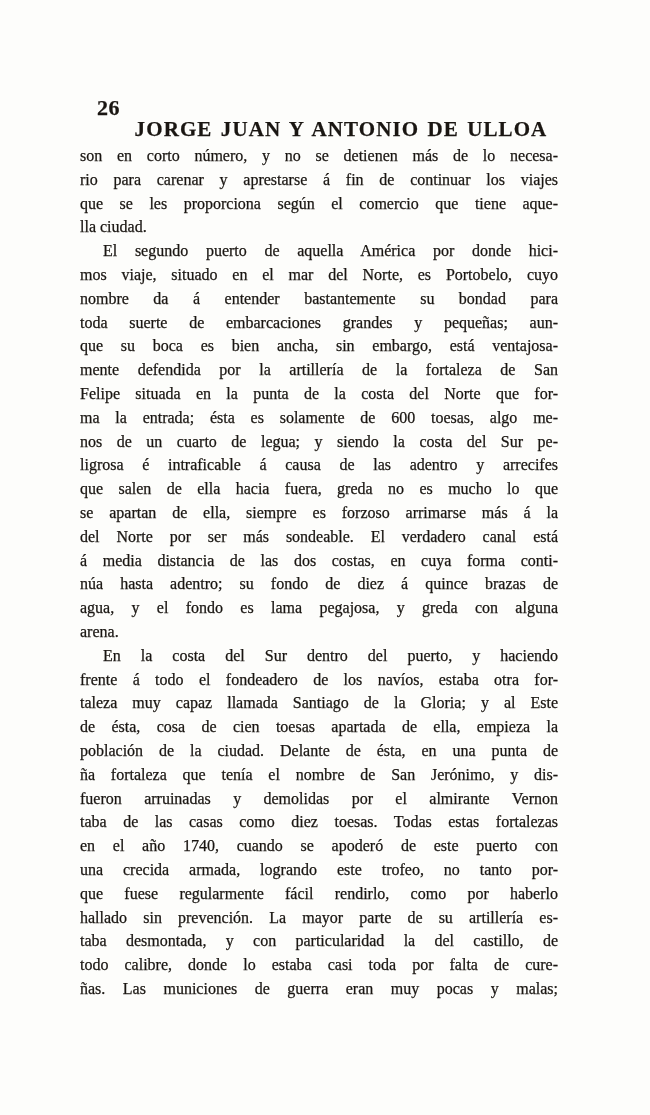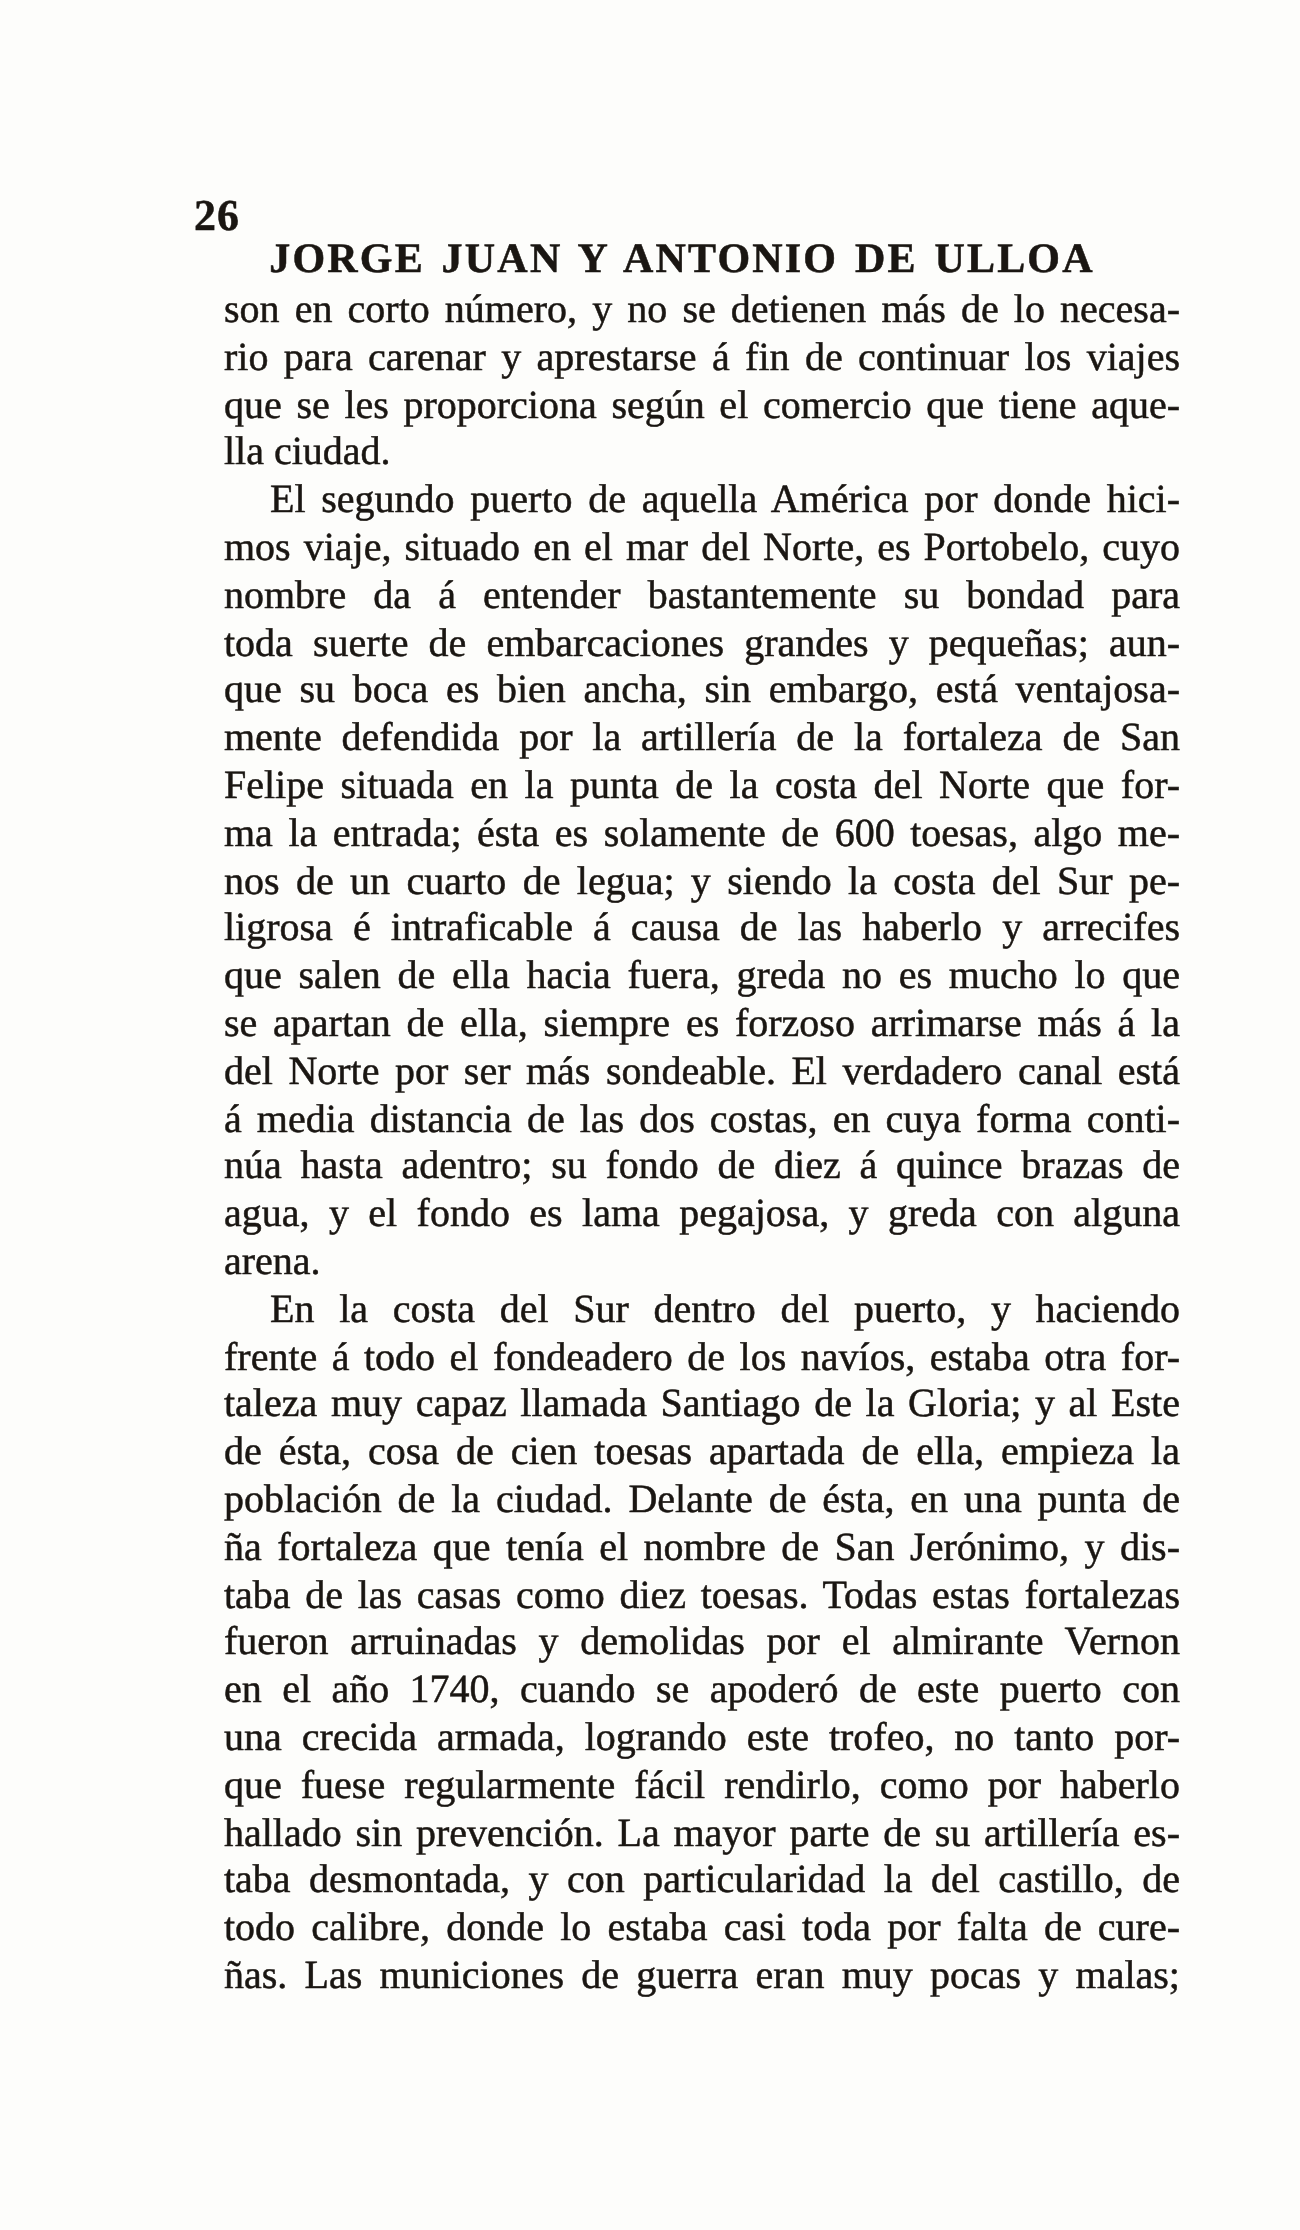--- a/index.html
+++ b/index.html
@@ -42,24 +42,24 @@
     transform: translateX(-50%);
     font-size: 21px;
     font-weight: 700;
     letter-spacing: 1.1px;
     word-spacing: 2px;
     white-space: nowrap;
     margin-top: 16px;
   }
   .body-text {
     position: absolute;
-    left: 112px;
+    left: 80px;
     top: 144px;
     width: 478px;
-    font-size: 20px;
+    font-size: 16px;
     line-height: 23.8px;
   }
   .para {
     margin: 0;
   }
   .line {
     height: 23.8px;
     text-align: justify;
     text-align-last: justify;
     white-space: normal;
@@ -89,38 +89,38 @@
       <div class="para indent">
         <div class="line">El segundo puerto de aquella América por donde hici-</div>
         <div class="line">mos viaje, situado en el mar del Norte, es Portobelo, cuyo</div>
         <div class="line">nombre da á entender bastantemente su bondad para</div>
         <div class="line">toda suerte de embarcaciones grandes y pequeñas; aun-</div>
         <div class="line">que su boca es bien ancha, sin embargo, está ventajosa-</div>
         <div class="line">mente defendida por la artillería de la fortaleza de San</div>
         <div class="line">Felipe situada en la punta de la costa del Norte que for-</div>
         <div class="line">ma la entrada; ésta es solamente de 600 toesas, algo me-</div>
         <div class="line">nos de un cuarto de legua; y siendo la costa del Sur pe-</div>
-        <div class="line">ligrosa é intraficable á causa de las haberlo y arrecifes</div>
+        <div class="line">ligrosa é intraficable á causa de las adentro y arrecifes</div>
         <div class="line">que salen de ella hacia fuera, greda no es mucho lo que</div>
         <div class="line">se apartan de ella, siempre es forzoso arrimarse más á la</div>
         <div class="line">del Norte por ser más sondeable. El verdadero canal está</div>
         <div class="line">á media distancia de las dos costas, en cuya forma conti-</div>
         <div class="line">núa hasta adentro; su fondo de diez á quince brazas de</div>
         <div class="line">agua, y el fondo es lama pegajosa, y greda con alguna</div>
         <div class="line no-stretch">arena.</div>
       </div>
       <div class="para indent">
         <div class="line">En la costa del Sur dentro del puerto, y haciendo</div>
         <div class="line">frente á todo el fondeadero de los navíos, estaba otra for-</div>
         <div class="line">taleza muy capaz llamada Santiago de la Gloria; y al Este</div>
         <div class="line">de ésta, cosa de cien toesas apartada de ella, empieza la</div>
         <div class="line">población de la ciudad. Delante de ésta, en una punta de</div>
         <div class="line">ña fortaleza que tenía el nombre de San Jerónimo, y dis-</div>
+        <div class="line">fueron arruinadas y demolidas por el almirante Vernon</div>
         <div class="line">taba de las casas como diez toesas. Todas estas fortalezas</div>
-        <div class="line">fueron arruinadas y demolidas por el almirante Vernon</div>
         <div class="line">en el año 1740, cuando se apoderó de este puerto con</div>
         <div class="line">una crecida armada, logrando este trofeo, no tanto por-</div>
         <div class="line">que fuese regularmente fácil rendirlo, como por haberlo</div>
         <div class="line">hallado sin prevención. La mayor parte de su artillería es-</div>
         <div class="line">taba desmontada, y con particularidad la del castillo, de</div>
         <div class="line">todo calibre, donde lo estaba casi toda por falta de cure-</div>
         <div class="line">ñas. Las municiones de guerra eran muy pocas y malas;</div>
       </div>
     </div>
 </div>

